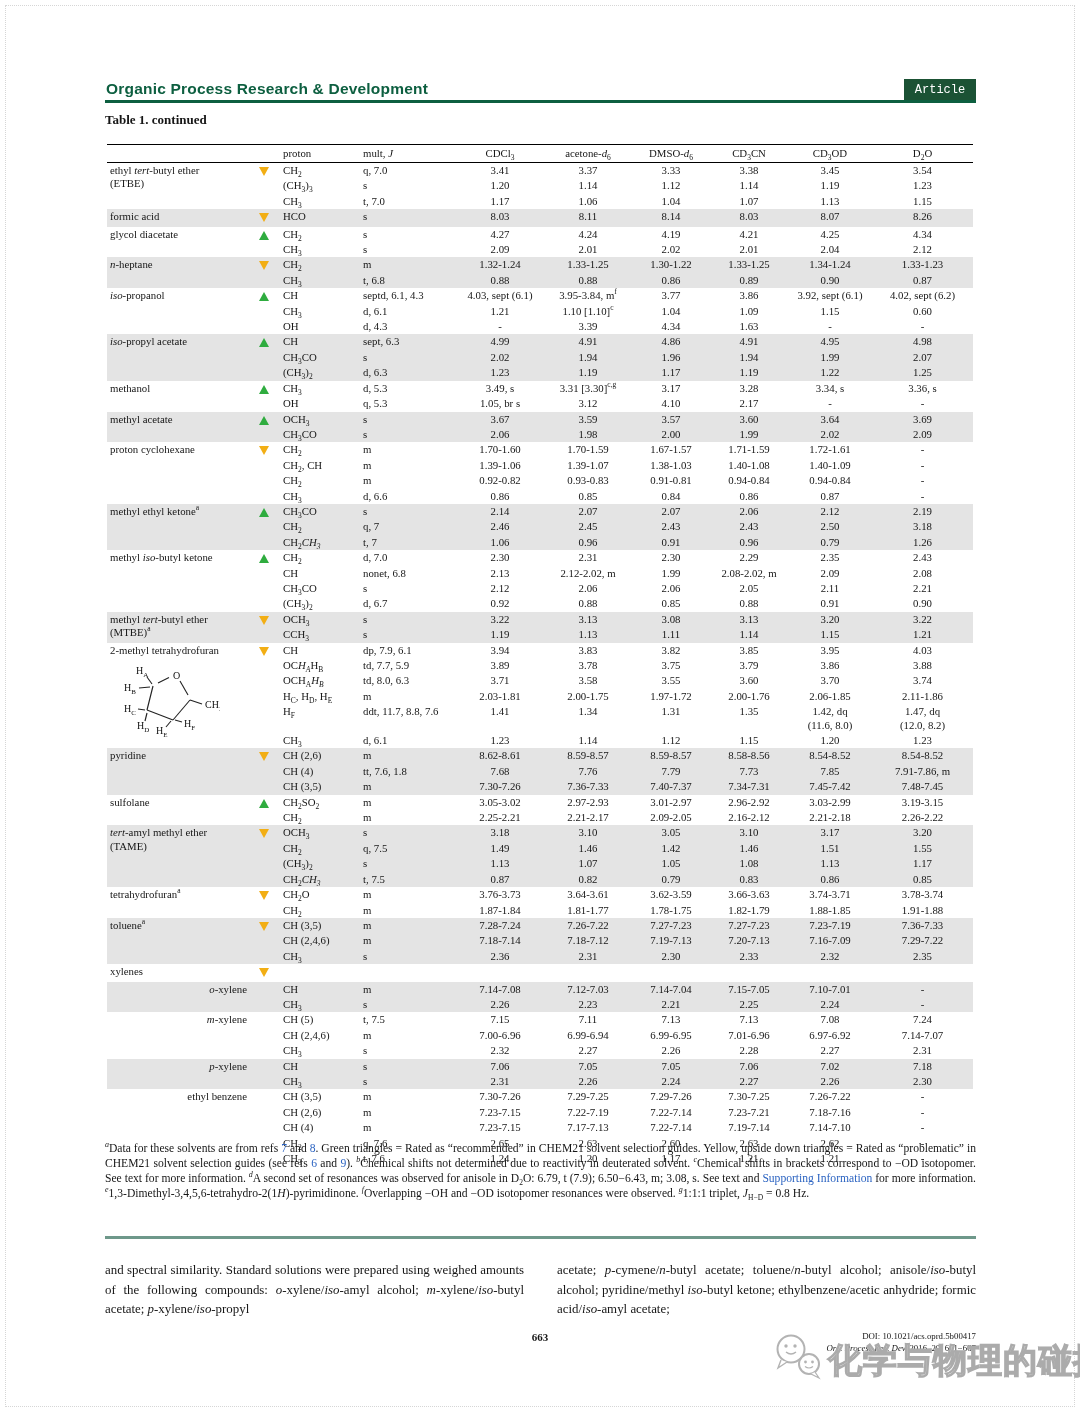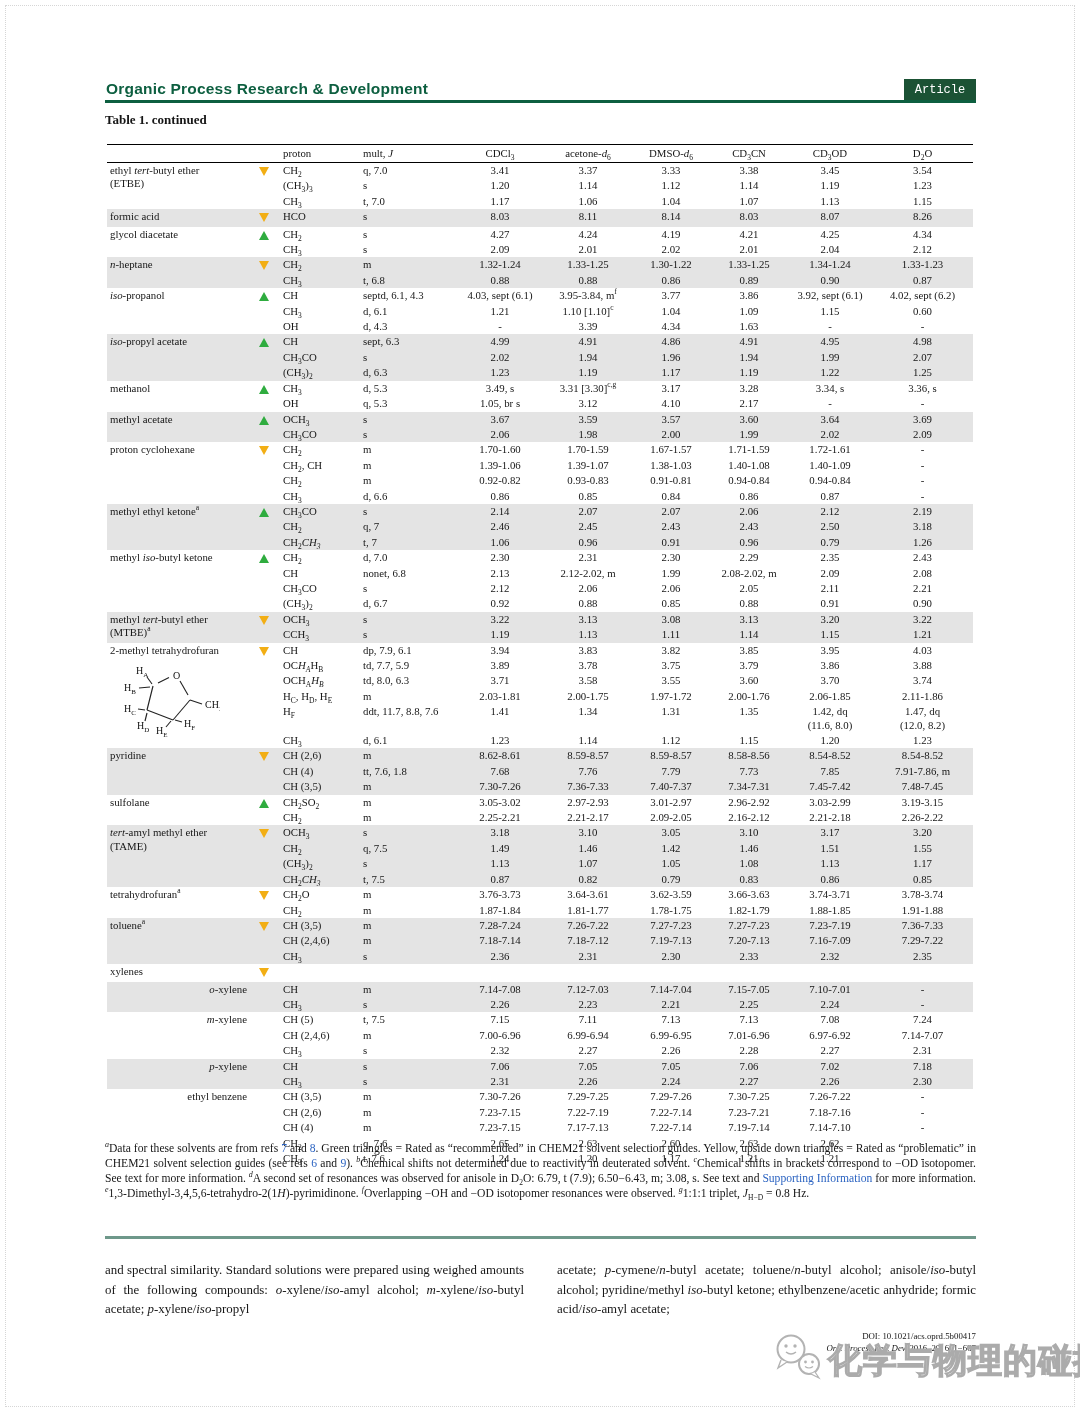--- a/index.html
+++ b/index.html
@@ -805,20 +805,21 @@
         </tbody>
     </table>
   </div>
 
   <div class="footnote" id="footnote"><sup>a</sup>Data for these solvents are from refs <span class="link">7</span> and <span class="link">8</span>. Green triangles = Rated as “recommended” in CHEM21 solvent selection guides. Yellow, upside down triangles = Rated as “problematic” in CHEM21 solvent selection guides (see refs <span class="link">6</span> and <span class="link">9</span>). <sup>b</sup>Chemical shifts not determined due to reactivity in deuterated solvent. <sup>c</sup>Chemical shifts in brackets correspond to −OD isotopomer. See text for more information. <sup>d</sup>A second set of resonances was observed for anisole in D<sub>2</sub>O: 6.79, t (7.9); 6.50−6.43, m; 3.08, s. See text and <span class="link">Supporting Information</span> for more information. <sup>e</sup>1,3-Dimethyl-3,4,5,6-tetrahydro-2(1<i>H</i>)-pyrimidinone. <sup>f</sup>Overlapping −OH and −OD isotopomer resonances were observed. <sup>g</sup>1:1:1 triplet, <i>J</i><sub>H−D</sub> = 0.8 Hz.</div>
   <div class="divider"></div>
 
   <div class="bodycol" id="body-left">and spectral similarity. Standard solutions were prepared using weighed amounts of the following compounds: <i>o</i>-xylene/<i>iso</i>-amyl alcohol; <i>m</i>-xylene/<i>iso</i>-butyl acetate; <i>p</i>-xylene/<i>iso</i>-propyl</div>
   <div class="bodycol" id="body-right">acetate; <i>p</i>-cymene/<i>n</i>-butyl acetate; toluene/<i>n</i>-butyl alcohol; anisole/<i>iso</i>-butyl alcohol; pyridine/methyl <i>iso</i>-butyl ketone; ethylbenzene/acetic anhydride; formic acid/<i>iso</i>-amyl acetate;</div>
 
+  <div class="page-number">663</div>
   <div class="doi-block">
     <div>DOI: 10.1021/acs.oprd.5b00417</div>
     <div id="citation-line"><i>Org. Process Res. Dev.</i> 2016, 20, 661−667</div>
   </div>
 
   <div class="watermark">
     <svg width="56" height="56" viewBox="0 0 56 56">
       <circle cx="21" cy="19" r="13.5" fill="#ffffff" stroke="#b3b3b3" stroke-width="2"></circle>
       <circle cx="16" cy="16" r="1.7" fill="#b3b3b3"></circle>
         <circle cx="25" cy="16" r="1.7" fill="#b3b3b3"></circle>

